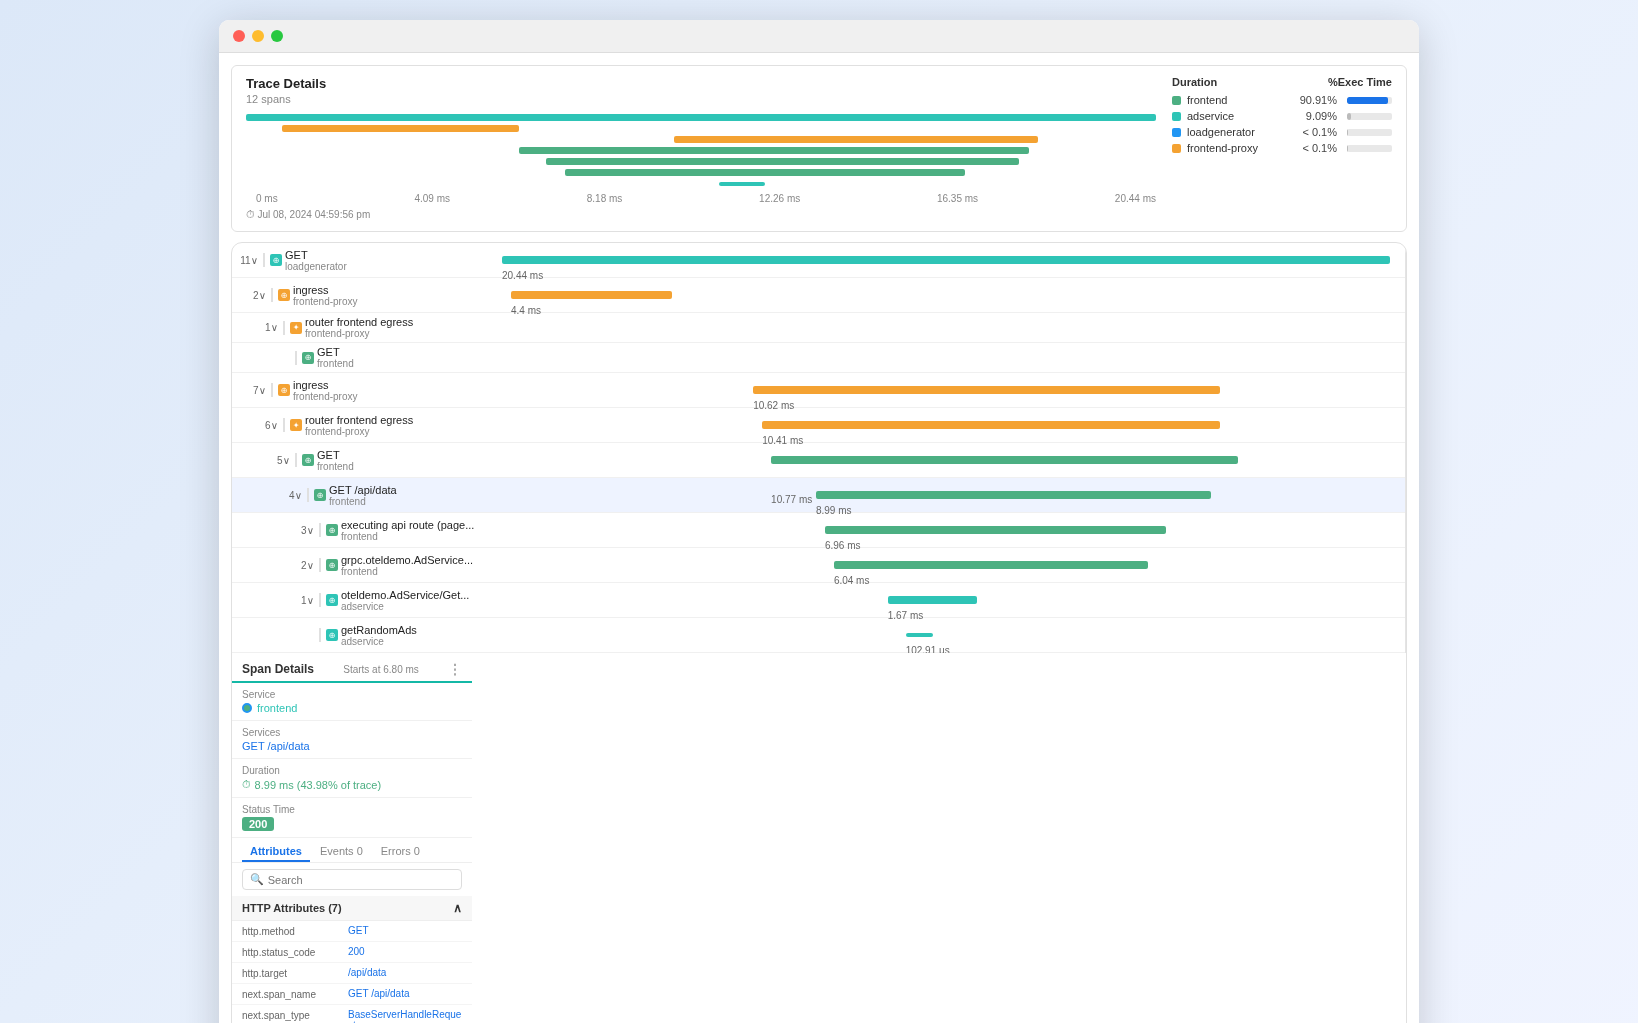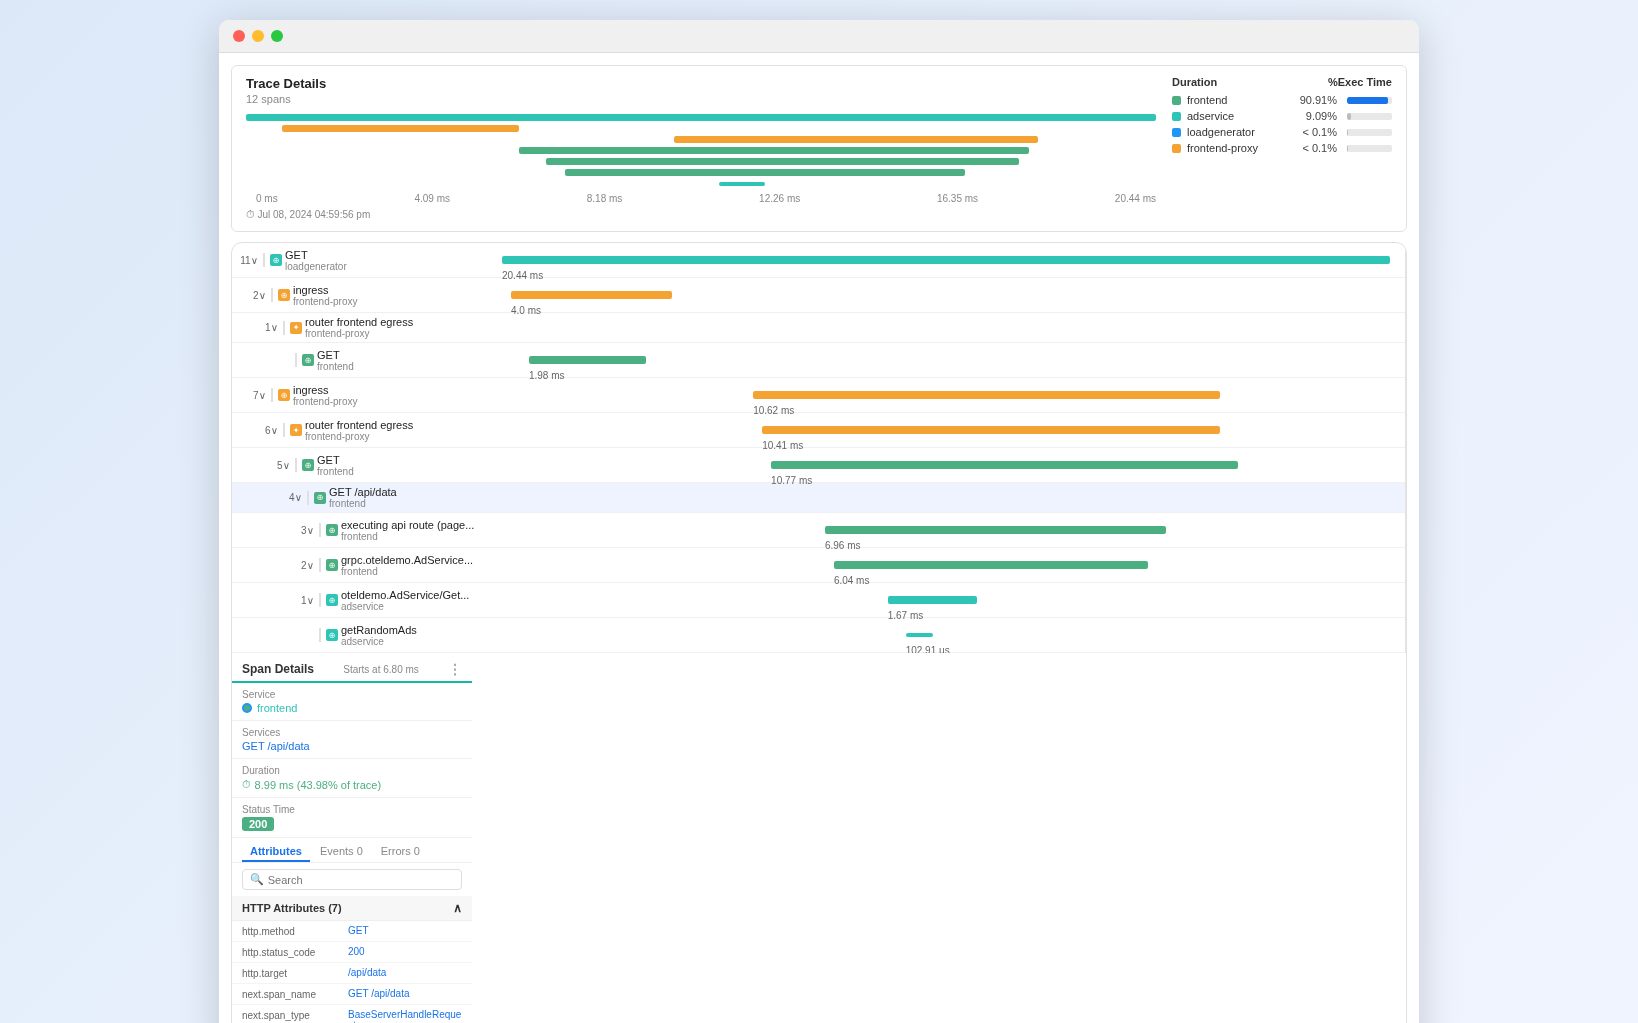--- a/index.html
+++ b/index.html
@@ -475,21 +475,21 @@
             <span class="pipe-line"></span>
             <span class="span-icon icon-orange">⊕</span>
             <div class="span-name-block">
               <div class="span-name">ingress</div>
               <div class="span-service">frontend-proxy</div>
             </div>
           </div>
           <div class="span-right">
             <div class="span-bar-container">
               <div class="span-bar bar-orange" style="left:1%;width:18%;"></div>
-              <span class="span-duration" style="left:1%;">4.0 ms</span>
+              <span class="span-duration" style="left:1%;">4.4 ms</span>
             </div>
           </div>
         </div>
 
         <div class="span-row">
           <div class="span-left indent-2">
             <span class="span-count">1∨</span>
             <span class="pipe-line"></span>
             <span class="span-icon icon-orange">✦</span>
             <div class="span-name-block">
@@ -502,26 +502,20 @@
         <div class="span-row">
           <div class="span-left indent-3">
             <span class="span-count">&nbsp;</span>
             <span class="pipe-line"></span>
             <span class="span-icon icon-green">⊕</span>
             <div class="span-name-block">
               <div class="span-name">GET</div>
               <div class="span-service">frontend</div>
             </div>
           </div>
-          <div class="span-right">
-            <div class="span-bar-container">
-              <div class="span-bar bar-green" style="left:3%;width:13%;"></div>
-              <span class="span-duration" style="left:3%;">1.98 ms</span>
-            </div>
-          </div>
         </div>
 
         <div class="span-row">
           <div class="span-left indent-1">
             <span class="span-count">7∨</span>
             <span class="pipe-line"></span>
             <span class="span-icon icon-orange">⊕</span>
             <div class="span-name-block">
               <div class="span-name">ingress</div>
               <div class="span-service">frontend-proxy</div>
@@ -559,33 +553,39 @@
             <span class="pipe-line"></span>
             <span class="span-icon icon-green">⊕</span>
             <div class="span-name-block">
               <div class="span-name">GET</div>
               <div class="span-service">frontend</div>
             </div>
           </div>
           <div class="span-right">
             <div class="span-bar-container">
               <div class="span-bar bar-green" style="left:30%;width:52%;"></div>
-              <span class="span-duration" style="left:30%;">10.77 ms</span>
+              <span class="span-duration" style="left:30%;margin-top:24px;">10.77 ms</span>
             </div>
           </div>
         </div>
 
         <div class="span-row selected">
           <div class="span-left indent-4">
             <span class="span-count">4∨</span>
             <span class="pipe-line"></span>
             <span class="span-icon icon-green">⊕</span>
             <div class="span-name-block">
               <div class="span-name">GET /api/data</div>
               <div class="span-service">frontend</div>
+            </div>
+          </div>
+          <div class="span-right">
+            <div class="span-bar-container">
+              <div class="span-bar bar-green" style="left:35%;width:44%;"></div>
+              <span class="span-duration" style="left:35%;">8.99 ms</span>
             </div>
           </div>
         </div>
 
         <div class="span-row">
           <div class="span-left indent-5">
             <span class="span-count">3∨</span>
             <span class="pipe-line"></span>
             <span class="span-icon icon-green">⊕</span>
             <div class="span-name-block">

